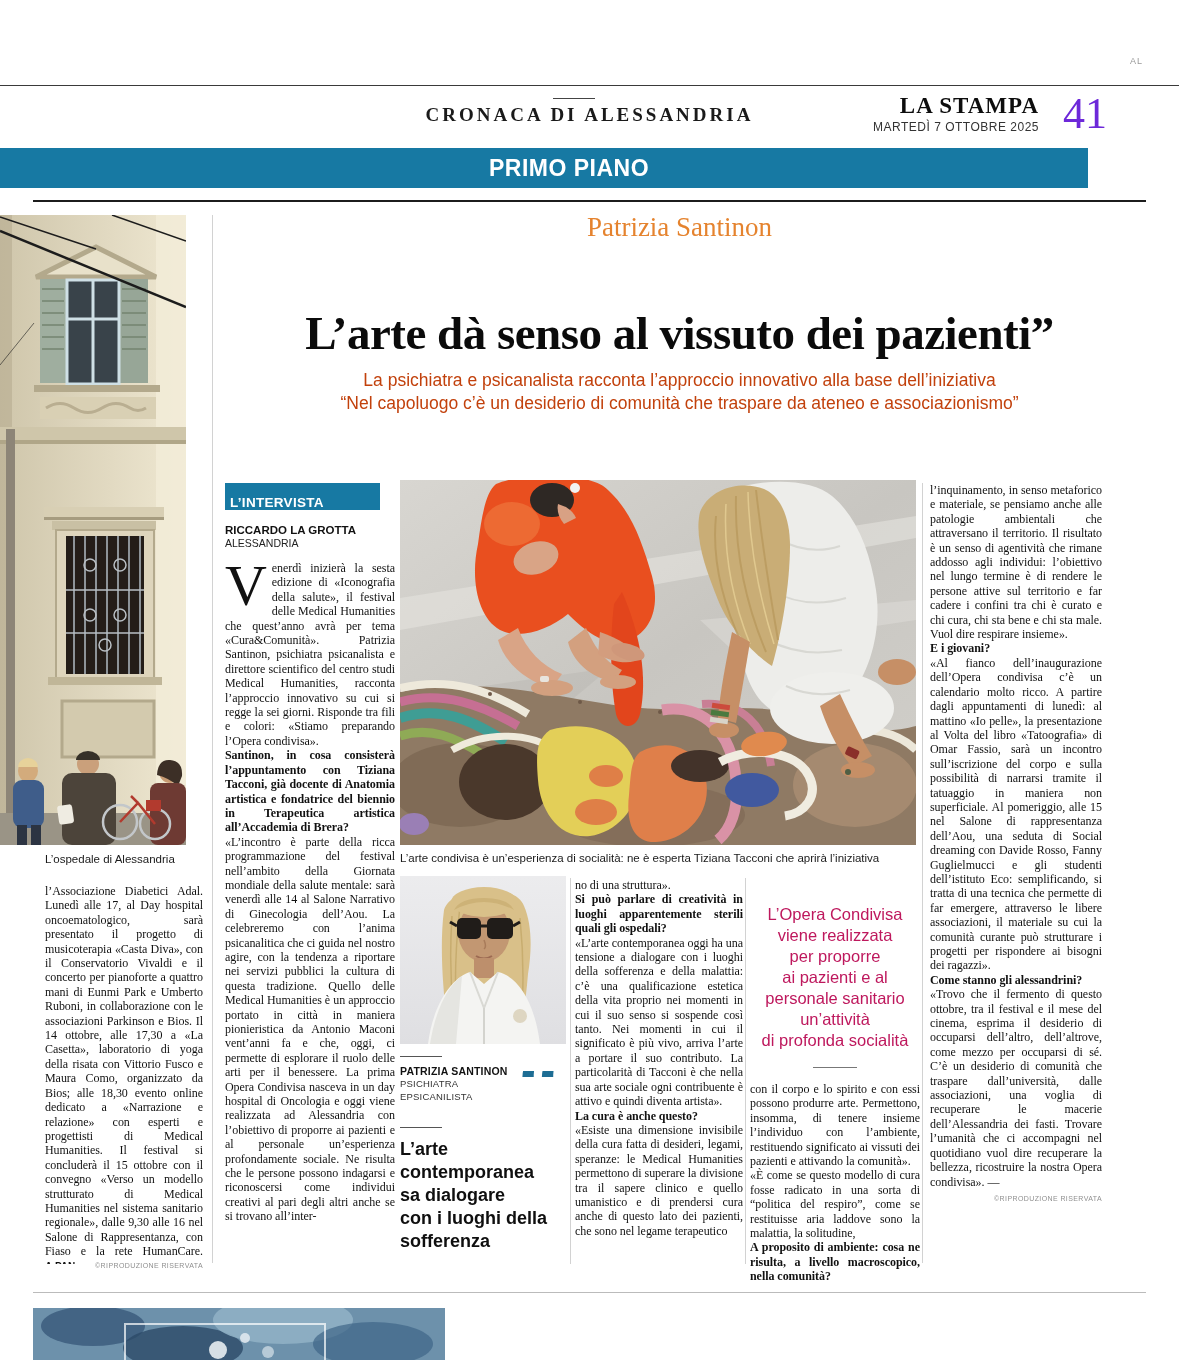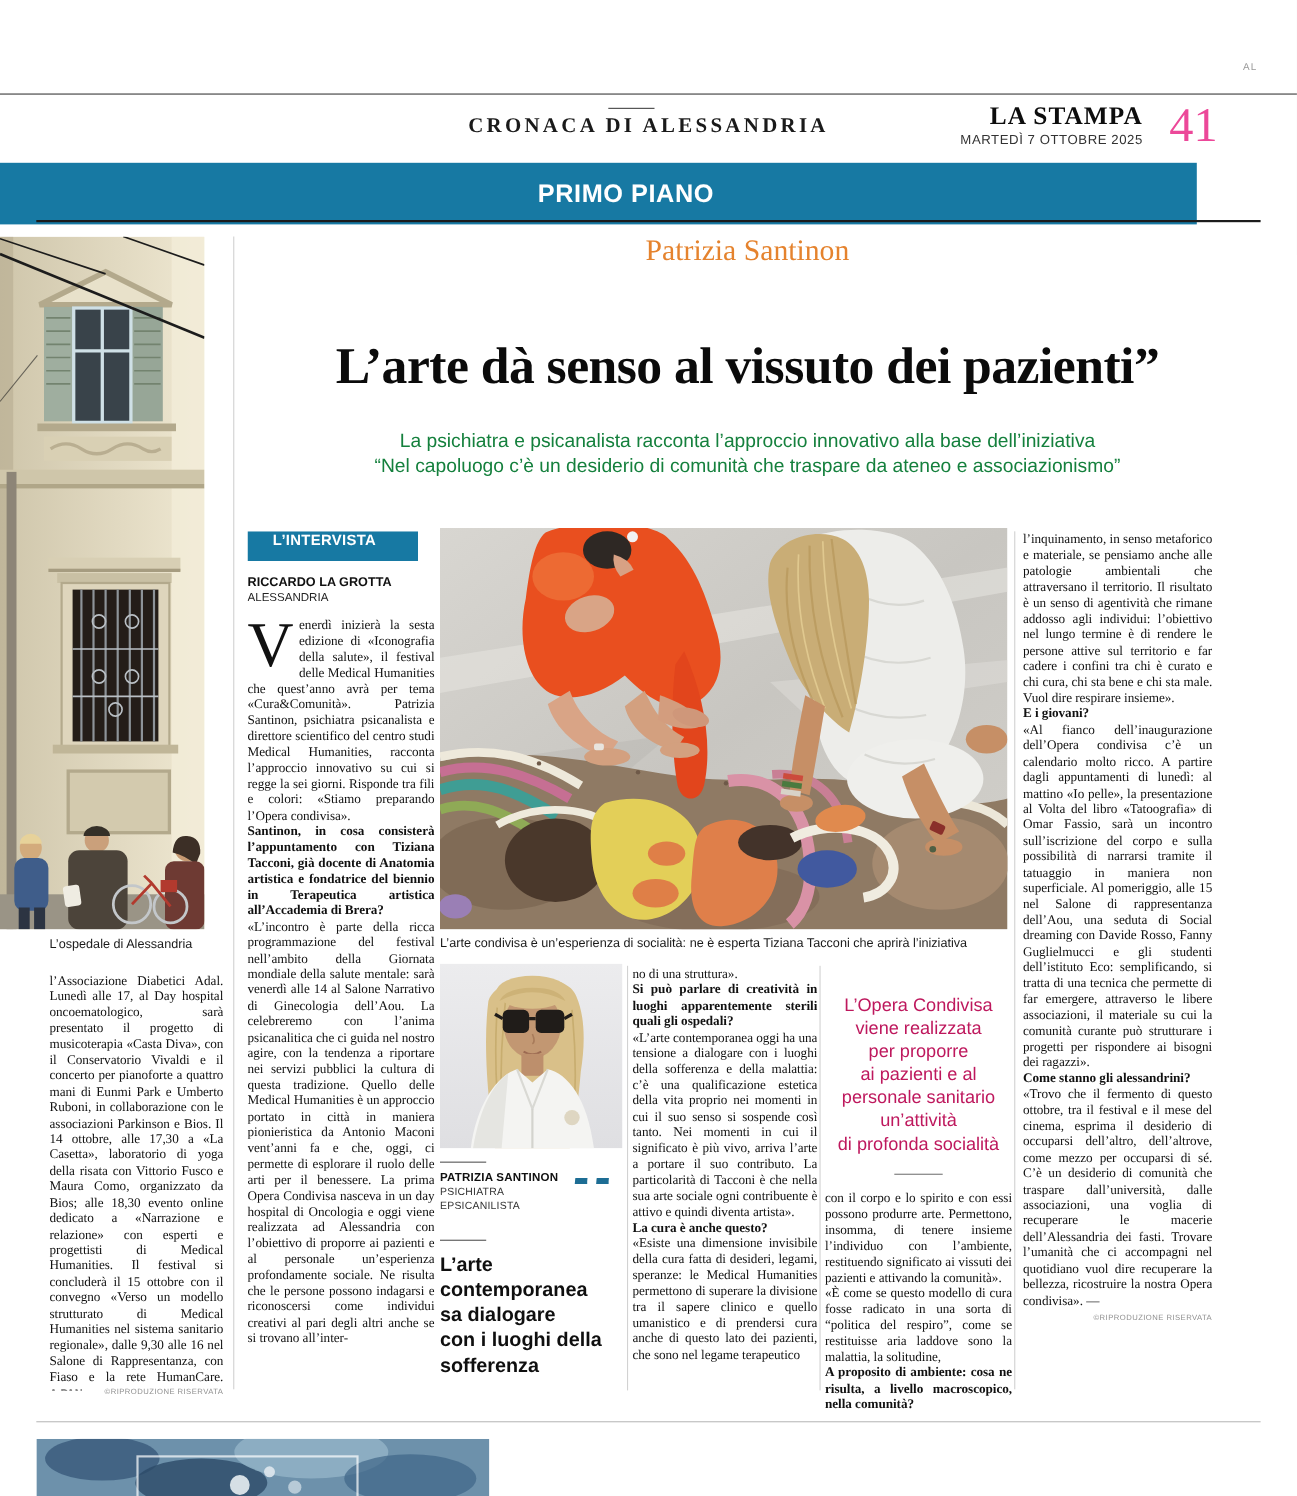--- a/index.html
+++ b/index.html
@@ -7,50 +7,50 @@
         overflow:hidden;font-family:"Liberation Serif",serif;color:#111;text-decoration:underline;}
   
   .edition-code{position:absolute;top:56px;right:36px;font:9px "Liberation Sans",sans-serif;color:#999;letter-spacing:1px;}
   .top-rule{position:absolute;top:85px;left:0;width:1179px;border-top:1px solid #3a3a3a;}
   .section-title{position:absolute;top:104px;left:0;width:1179px;text-align:center;
       font:600 19px "Liberation Serif",serif;letter-spacing:3px;color:#1a1a1a;}
   .section-dash{position:absolute;top:98px;left:553px;width:42px;border-top:1.5px solid #444;}
   .masthead{position:absolute;top:93px;right:140px;text-align:right;}
   .masthead .brand{font:700 23px "Liberation Serif",serif;letter-spacing:1px;color:#0d0d0d;}
   .masthead .date{font:12px "Liberation Sans",sans-serif;color:#333;margin-top:1px;letter-spacing:.5px;}
-  .page-number{position:absolute;top:88px;right:72px;font:400 44px "Liberation Serif",serif;color:#ec4899;}
-  .band{position:absolute;top:148px;left:0;width:1088px;height:56px;background:#1779a3;
+  .page-number{position:absolute;top:88px;right:72px;font:400 44px "Liberation Serif",serif;color:#6d28d9;}
+  .band{position:absolute;top:148px;left:0;width:1088px;height:40px;background:#1779a3;
         display:flex;align-items:center;justify-content:center;}
   .band span{font:700 23px "Liberation Sans",sans-serif;color:#fff;letter-spacing:.5px;padding-left:50px;}
   .head-rule{position:absolute;top:200px;left:33px;right:33px;border-top:2.5px solid #1c1c1c;}
   
   .article-head{position:absolute;left:225px;right:45px;top:212px;text-align:center;}
   .kicker{font:500 27px "Liberation Serif",serif;color:#e5832e;margin:0 0 6px 0;}
   .headline{font:700 47px "Liberation Serif",serif;color:#0b0b0b;line-height:56px;letter-spacing:-.5px;margin:0;}
-  .deck{font:400 17.5px "Liberation Sans",sans-serif;color:#15803d;line-height:23px;margin-top:28px;}
+  .deck{font:400 17.5px "Liberation Sans",sans-serif;color:#c2410c;line-height:23px;margin-top:8px;}
   
   .rail-photo{position:absolute;left:0;top:215px;width:186px;height:630px;overflow:hidden;}
   .rail-caption{position:absolute;left:45px;top:853px;width:160px;
       font:400 11.5px "Liberation Sans",sans-serif;color:#1a1a1a;}
   .rail-article{position:absolute;left:45px;top:884px;width:158px;height:380px;overflow:hidden;}
   .sig{font:700 10px "Liberation Sans",sans-serif;}
   .copyright{font:7px "Liberation Sans",sans-serif;color:#8f8f8f;text-align:right;letter-spacing:.4px;margin-top:6px;}
   .rail-copy{position:absolute;left:45px;top:1256px;width:158px;}
   
   .para{margin:0;font-size:12px;line-height:14.4px;text-align:justify;letter-spacing:-.05px;}
   .para.q{font-weight:700;}
   .dropcap{float:left;font-size:58px;line-height:46px;padding:2px 5px 0 0;font-weight:400;}
   
   .col{position:absolute;overflow:hidden;}
   .col1{left:225px;top:483px;width:170px;height:780px;}
   .col2{left:575px;top:878px;width:168px;height:408px;}
   .col3{left:750px;top:876px;width:170px;height:410px;}
   .col4{left:930px;top:483px;width:172px;height:780px;}
-  .intervista-band{width:155px;height:27px;background:#1779a3;display:flex;align-items:flex-start;
-      padding-left:23px;box-sizing:border-box;margin-bottom:14px;}
+  .intervista-band{width:155px;height:27px;background:#1779a3;display:flex;align-items:flex-end;
+      padding-left:5px;box-sizing:border-box;margin-bottom:14px;}
   .intervista-band span{font:700 13.5px "Liberation Sans",sans-serif;color:#fff;letter-spacing:.3px;}
   .byline{font:700 11.5px "Liberation Sans",sans-serif;color:#111;}
   .byloc{font:400 10.5px "Liberation Sans",sans-serif;color:#222;margin:1px 0 12px 0;}
   
   .main-photo{position:absolute;left:400px;top:480px;width:516px;height:365px;overflow:hidden;}
   .photo-caption{position:absolute;left:400px;top:852px;width:540px;
       font:400 11.5px "Liberation Sans",sans-serif;color:#1a1a1a;}
   
   .portrait-wrap{position:absolute;left:400px;top:876px;width:166px;}
   .portrait{width:166px;height:168px;overflow:hidden;}

